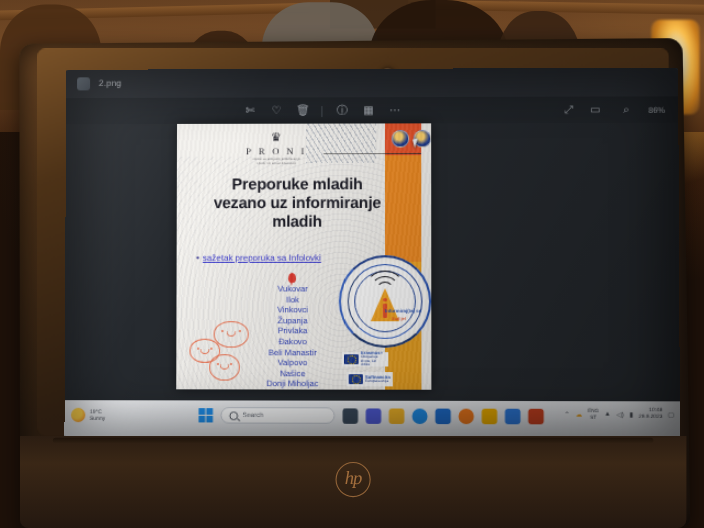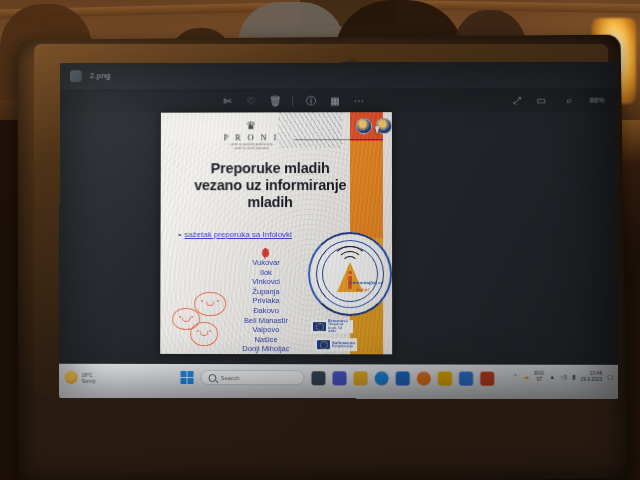--- a/index.html
+++ b/index.html
@@ -380,14 +380,19 @@
             </div>
             <div class="tr-ic">▢</div>
           </div>
         </div>
 
         <div class="glare"></div>
         <div class="vig"></div>
       </div>
     </div>
 
+    <div class="deck">
+      <div class="hinge"></div>
+      <div class="hpc"></div>
+      <div class="hpt">hp</div>
+    </div>
   </div>
 </div>
 
 </body></html>

